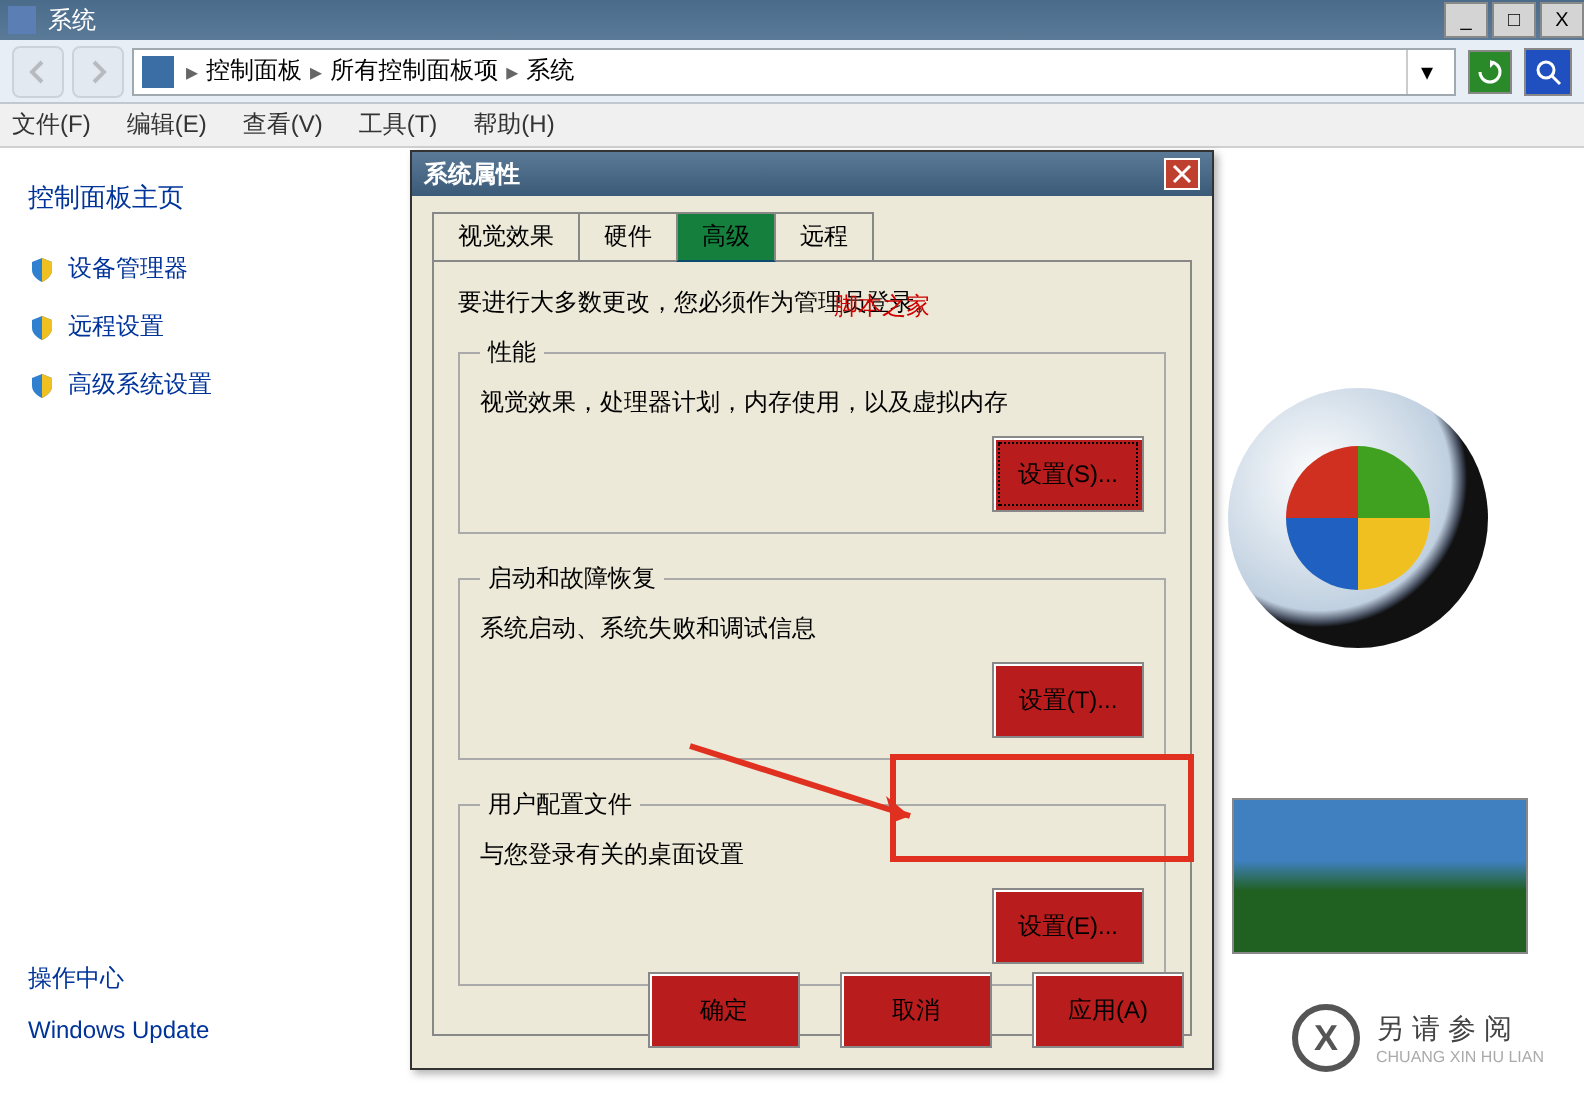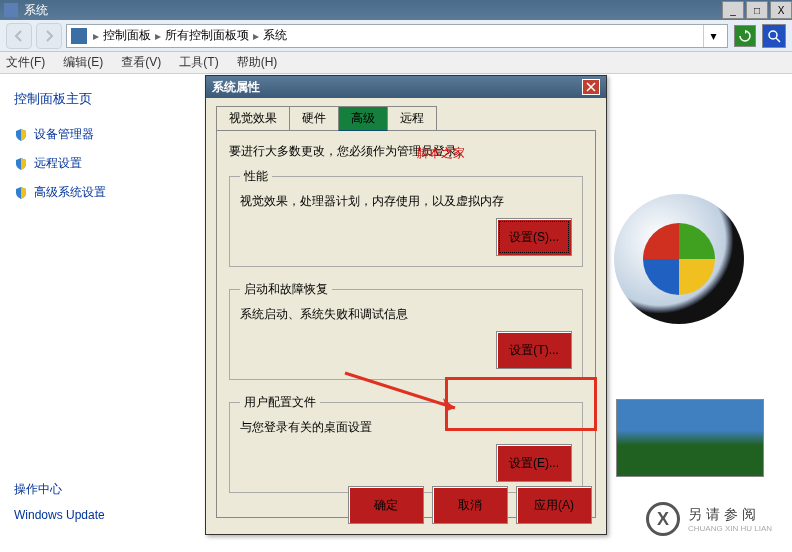--- a/index.html
+++ b/index.html
@@ -73,21 +73,21 @@
     legend { font-size: 12px; padding: 0 4px; margin-top: 34px; }
     .fs-text { font-size: 12px; margin-bottom: 8px; }
     .fs-btn-row { text-align: right; }
     .xp-btn { min-width: 76px; height: 38px; border: 1px solid #888; background: #b91c1c; font-size: 12px; padding: 0 8px; box-shadow: 1px 1px 0 #fff inset; }
     .xp-btn.highlight { outline: 1px dotted #000; outline-offset: -4px; }
 
     .red-box { position: absolute; left: 228px; top: 246px; width: 152px; height: 54px; border: 3px solid #e03020; pointer-events: none; }
     .arrow-svg { position: absolute; left: 118px; top: 232px; pointer-events: none; }
 
     .env-row { text-align: right; margin-top: 4px; }
-    .dialog-bottom { position: absolute; bottom: 10px; right: 14px; display: flex; gap: 8px; }
+    .dialog-bottom { position: absolute; bottom: 10px; right: 14px; display: flex; gap: 20px; }
   </style>
 </head>
 <body>
 
 <div class="titlebar">
   <span class="icon"></span>
   <span class="titlebar-title">系统</span>
   <div class="winbtns">
     <div class="winbtn">_</div>
     <div class="winbtn">□</div>

